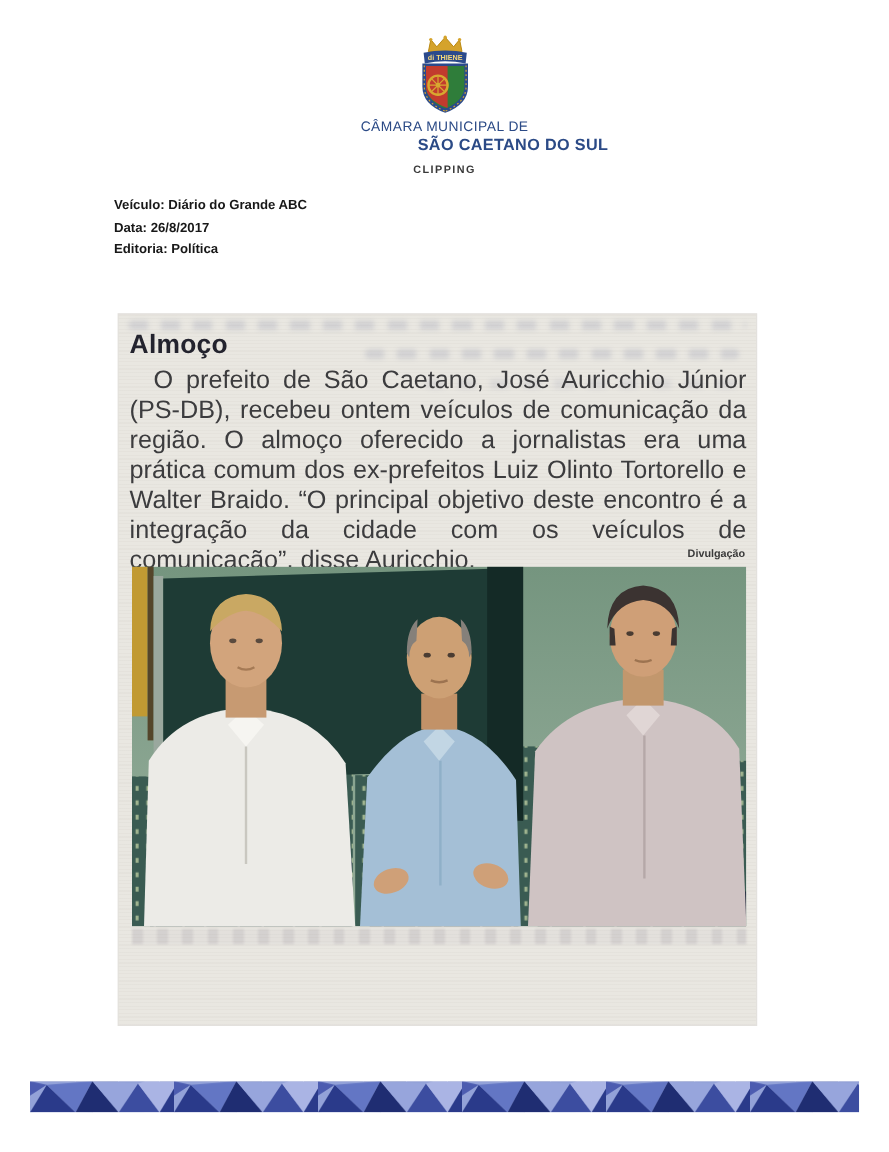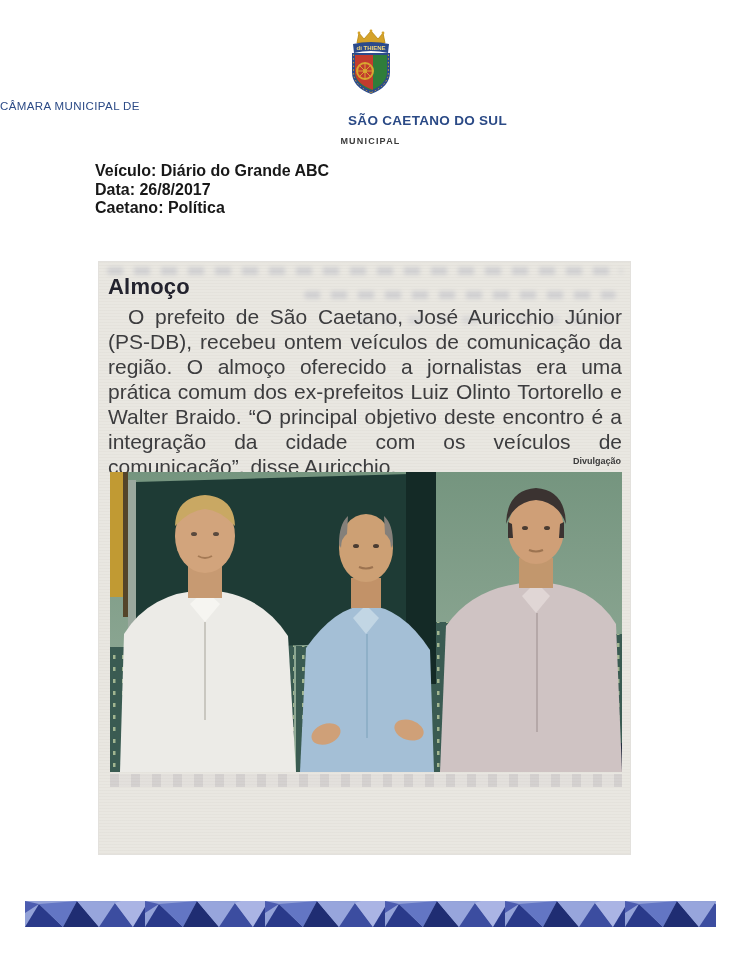--- a/index.html
+++ b/index.html
@@ -1,29 +1,29 @@
 <!DOCTYPE html>
 <html><head>
 <meta charset="utf-8">
 <style>
   html,body{margin:0;padding:0;}
   body{background:#ffffff;font-family:"Liberation Sans",sans-serif;}
   .page{position:relative;width:741px;height:960px;background:#ffffff;overflow:hidden;}
 
   
   .crest{position:absolute;left:50%;top:28px;transform:translateX(-50%);}
-  .org1{position:absolute;top:100px;left:0;width:100%;
+  .org1{position:absolute;top:100px;left:0;width:100%;text-align:center;
         color:#2b4a86;font-size:11.5px;letter-spacing:0.4px;font-weight:500;}
   .org2{position:absolute;top:113px;left:16px;width:100%;text-align:center;
         color:#2b4a86;font-size:13.5px;font-weight:bold;letter-spacing:0.3px;margin-left:41px;}
   .doctype{position:absolute;top:136px;left:0;width:100%;text-align:center;
         color:#3a3a3a;font-size:9px;font-weight:bold;letter-spacing:1.2px;}
 
   
-  .meta{position:absolute;left:95px;top:162px;color:#181818;font-size:16px;
+  .meta{position:absolute;left:95px;top:162px;color:#181818;font-size:11px;
         font-weight:bold;line-height:18.5px;}
 
   
   .clipping{position:absolute;left:99px;top:262px;width:531px;height:592px;
         background:#e9e7e1;
         background-image:repeating-linear-gradient(0deg,rgba(150,140,130,0.05) 0 1px,transparent 1px 3px);
         box-shadow:0 0 0 1px rgba(200,196,188,0.5);}
   .bleed{position:absolute;height:8px;border-radius:4px;filter:blur(2px);opacity:.55;
         background:repeating-linear-gradient(90deg,rgba(105,112,150,0.32) 0 16px,transparent 16px 27px);}
   .bleed.b1{top:5px;left:8px;right:8px;}
@@ -72,26 +72,26 @@
           <circle cx="20" cy="43" r="2" fill="#d8a830"></circle>
         </g>
         <path d="M8.6,26.5 L8.6,44 Q8.6,57.5 26,64.6" fill="none" stroke="#d8a830" stroke-width="1" stroke-dasharray="1.5,2.2"></path>
         <path d="M43.4,26.5 L43.4,44 Q43.4,57.5 26,64.6" fill="none" stroke="#d8a830" stroke-width="1" stroke-dasharray="1.5,2.2"></path>
       </g>
     </svg>
   </div>
 
   <div class="org1">CÂMARA MUNICIPAL DE</div>
   <div class="org2">SÃO CAETANO DO SUL</div>
-  <div class="doctype">MUNICIPAL</div>
+  <div class="doctype">CLIPPING</div>
 
   <div class="meta">
     <div>Veículo: Diário do Grande ABC</div>
     <div>Data: 26/8/2017</div>
-    <div>Caetano: Política</div>
+    <div>Editoria: Política</div>
   </div>
 
   <div class="clipping">
     <div class="bleed b1"></div>
     <div class="bleed b2"></div>
     <div class="bleed b3"></div>
 
     <div class="headline">Almoço</div>
     <div class="bodytext">O prefeito de São Caetano, José Auricchio Júnior (PS-DB), recebeu ontem veículos de comunicação da região. O almoço oferecido a jornalistas era uma prática comum dos ex-prefeitos Luiz Olinto Tortorello e Walter Braido. “O principal objetivo deste encontro é a integração da cidade com os veículos de comunicação”, disse Auricchio.</div>
     <div class="credit">Divulgação</div>

